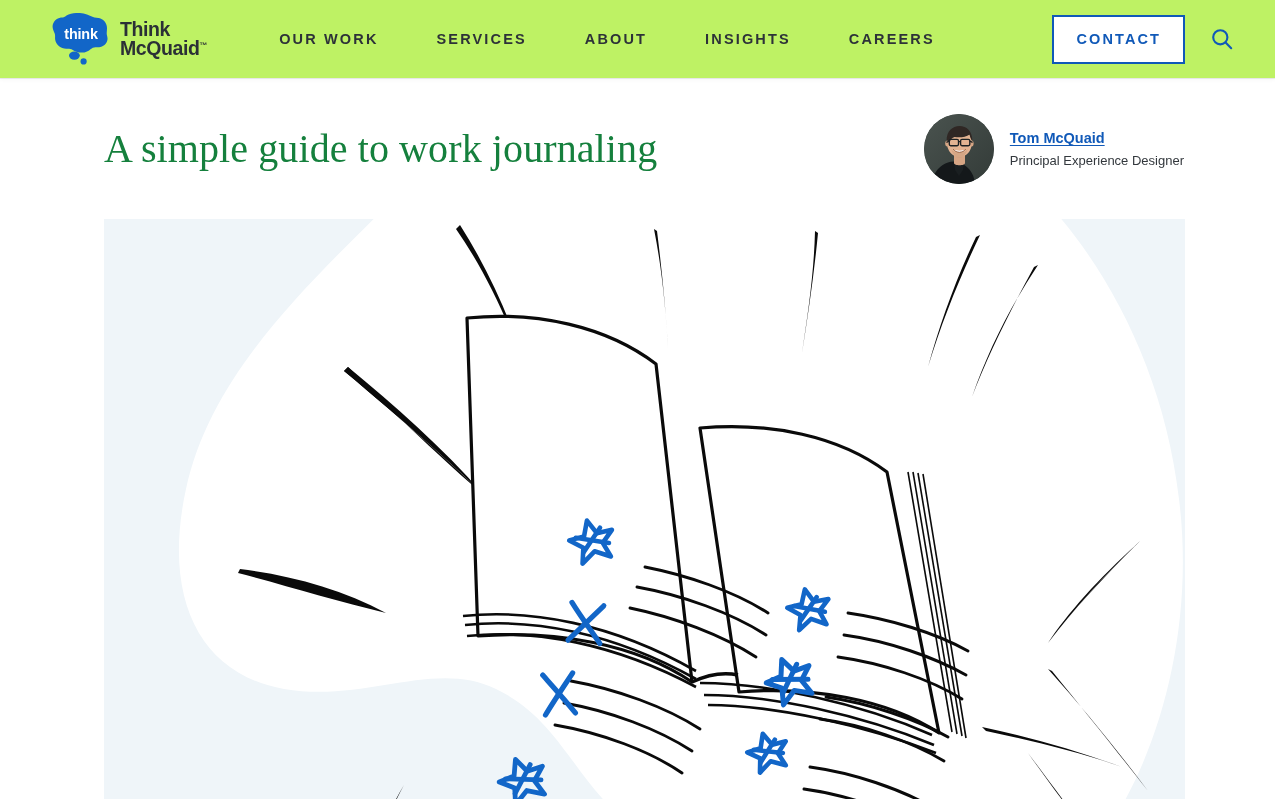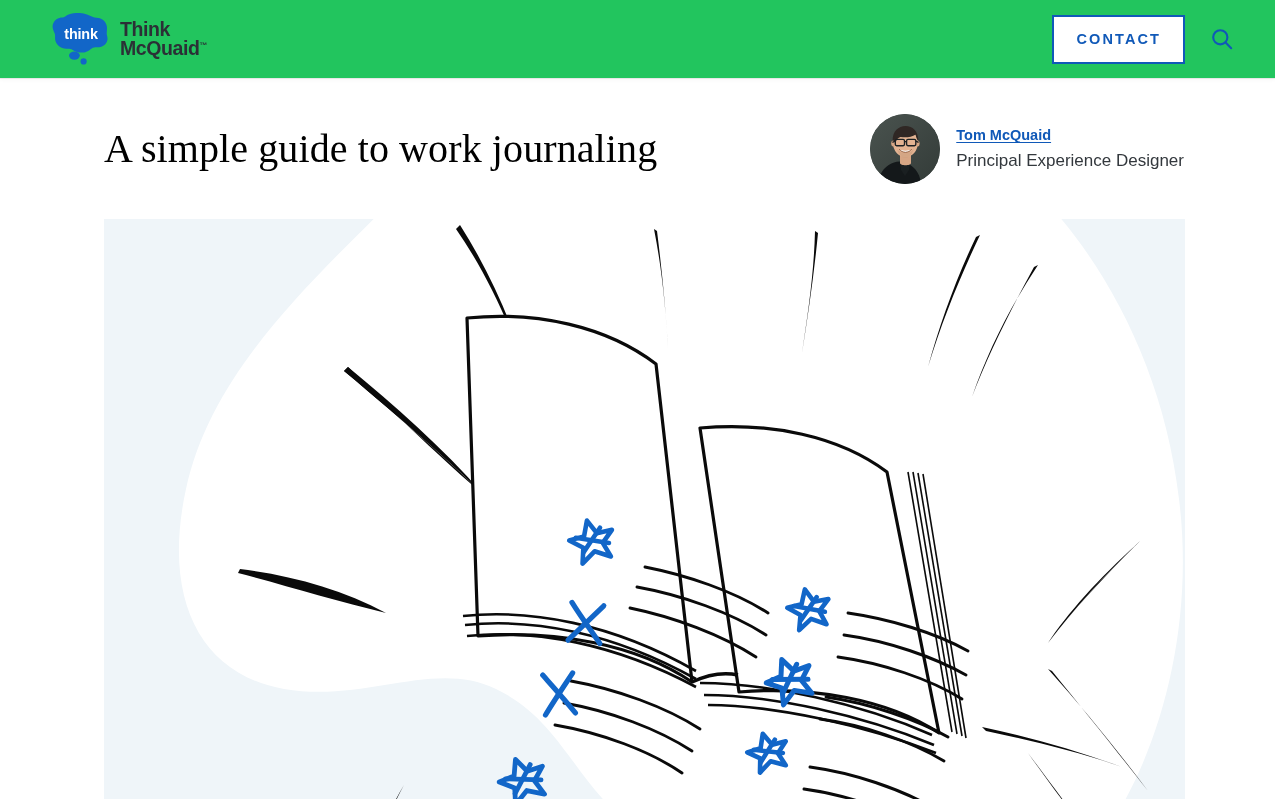--- a/index.html
+++ b/index.html
@@ -13,21 +13,21 @@
     background: #ffffff;
     font-family: "Liberation Sans", sans-serif;
     -webkit-font-smoothing: antialiased;
   }
 
   
   .site-header {
     position: relative;
     width: 100%;
     height: 78px;
-    background: #22c55e;
+    background: #bef264;
     display: flex;
     align-items: center;
     box-shadow: 0 1px 0 rgba(0,0,0,0.07), 0 2px 4px rgba(0,0,0,0.035);
     z-index: 20;
   }
   .logo-link {
     display: flex;
     align-items: center;
     gap: 10px;
     margin-left: 52px;
@@ -118,21 +118,21 @@
     justify-content: space-between;
     background: #ffffff;
   }
   .article-title {
     margin: 0;
     font-family: "Liberation Serif", serif;
     font-weight: 400;
     font-size: 40px;
     line-height: 1.18;
     letter-spacing: 0.1px;
-    color: #000000;
+    color: #15803d;
     max-width: 760px;
   }
   .byline {
     display: flex;
     align-items: center;
     gap: 16px;
     flex: none;
     padding-right: 1px;
   }
   .byline-avatar {
@@ -149,21 +149,21 @@
     font-family: "Liberation Sans", sans-serif;
     font-size: 14.5px;
     font-weight: 700;
     color: #1059b8;
     text-decoration: underline;
     text-underline-offset: 2px;
     cursor: pointer;
   }
   .author-role, .article-date {
     font-family: "Liberation Sans", sans-serif;
-    font-size: 17px;
+    font-size: 13px;
     font-weight: 400;
     color: #33383d;
     display: block;
   }
 
   
   .hero-wrap {
     position: relative;
     width: 1081px;
     margin: 0 0 0 104px;
@@ -184,20 +184,27 @@
       <text x="29" y="25.5" text-anchor="middle" font-family="Liberation Sans, sans-serif" font-size="14.4" font-weight="700" fill="#ffffff" letter-spacing="-0.2">think</text>
       <ellipse cx="22.4" cy="42.6" rx="5.4" ry="4.2" fill="#1266c8"></ellipse>
       <circle cx="31.6" cy="48.4" r="3.1" fill="#1266c8"></circle>
     </svg>
     <span class="logo-wordmark">
       <span class="lw-line">Think</span>
       <span class="lw-line second"><span>McQuaid</span><span class="logo-tm">™</span></span>
     </span>
   </a>
 
+  <nav class="main-nav">
+    <a class="nav-item" href="#">OUR WORK</a>
+    <a class="nav-item" href="#">SERVICES</a>
+    <a class="nav-item" href="#">ABOUT</a>
+    <a class="nav-item" href="#">INSIGHTS</a>
+    <a class="nav-item" href="#">CAREERS</a>
+  </nav>
 
   <div class="header-right">
     <a class="contact-btn" href="#">CONTACT</a>
     <button class="search-btn" type="button" aria-label="Search">
       <svg width="24" height="24" viewBox="0 0 24 24" fill="none" aria-hidden="true">
         <circle cx="10.3" cy="10.3" r="7.1" stroke="#1059b8" stroke-width="2.1"></circle>
         <line x1="15.6" y1="15.6" x2="21.2" y2="21.2" stroke="#1059b8" stroke-width="2.1" stroke-linecap="round"></line>
       </svg>
     </button>
   </div>

